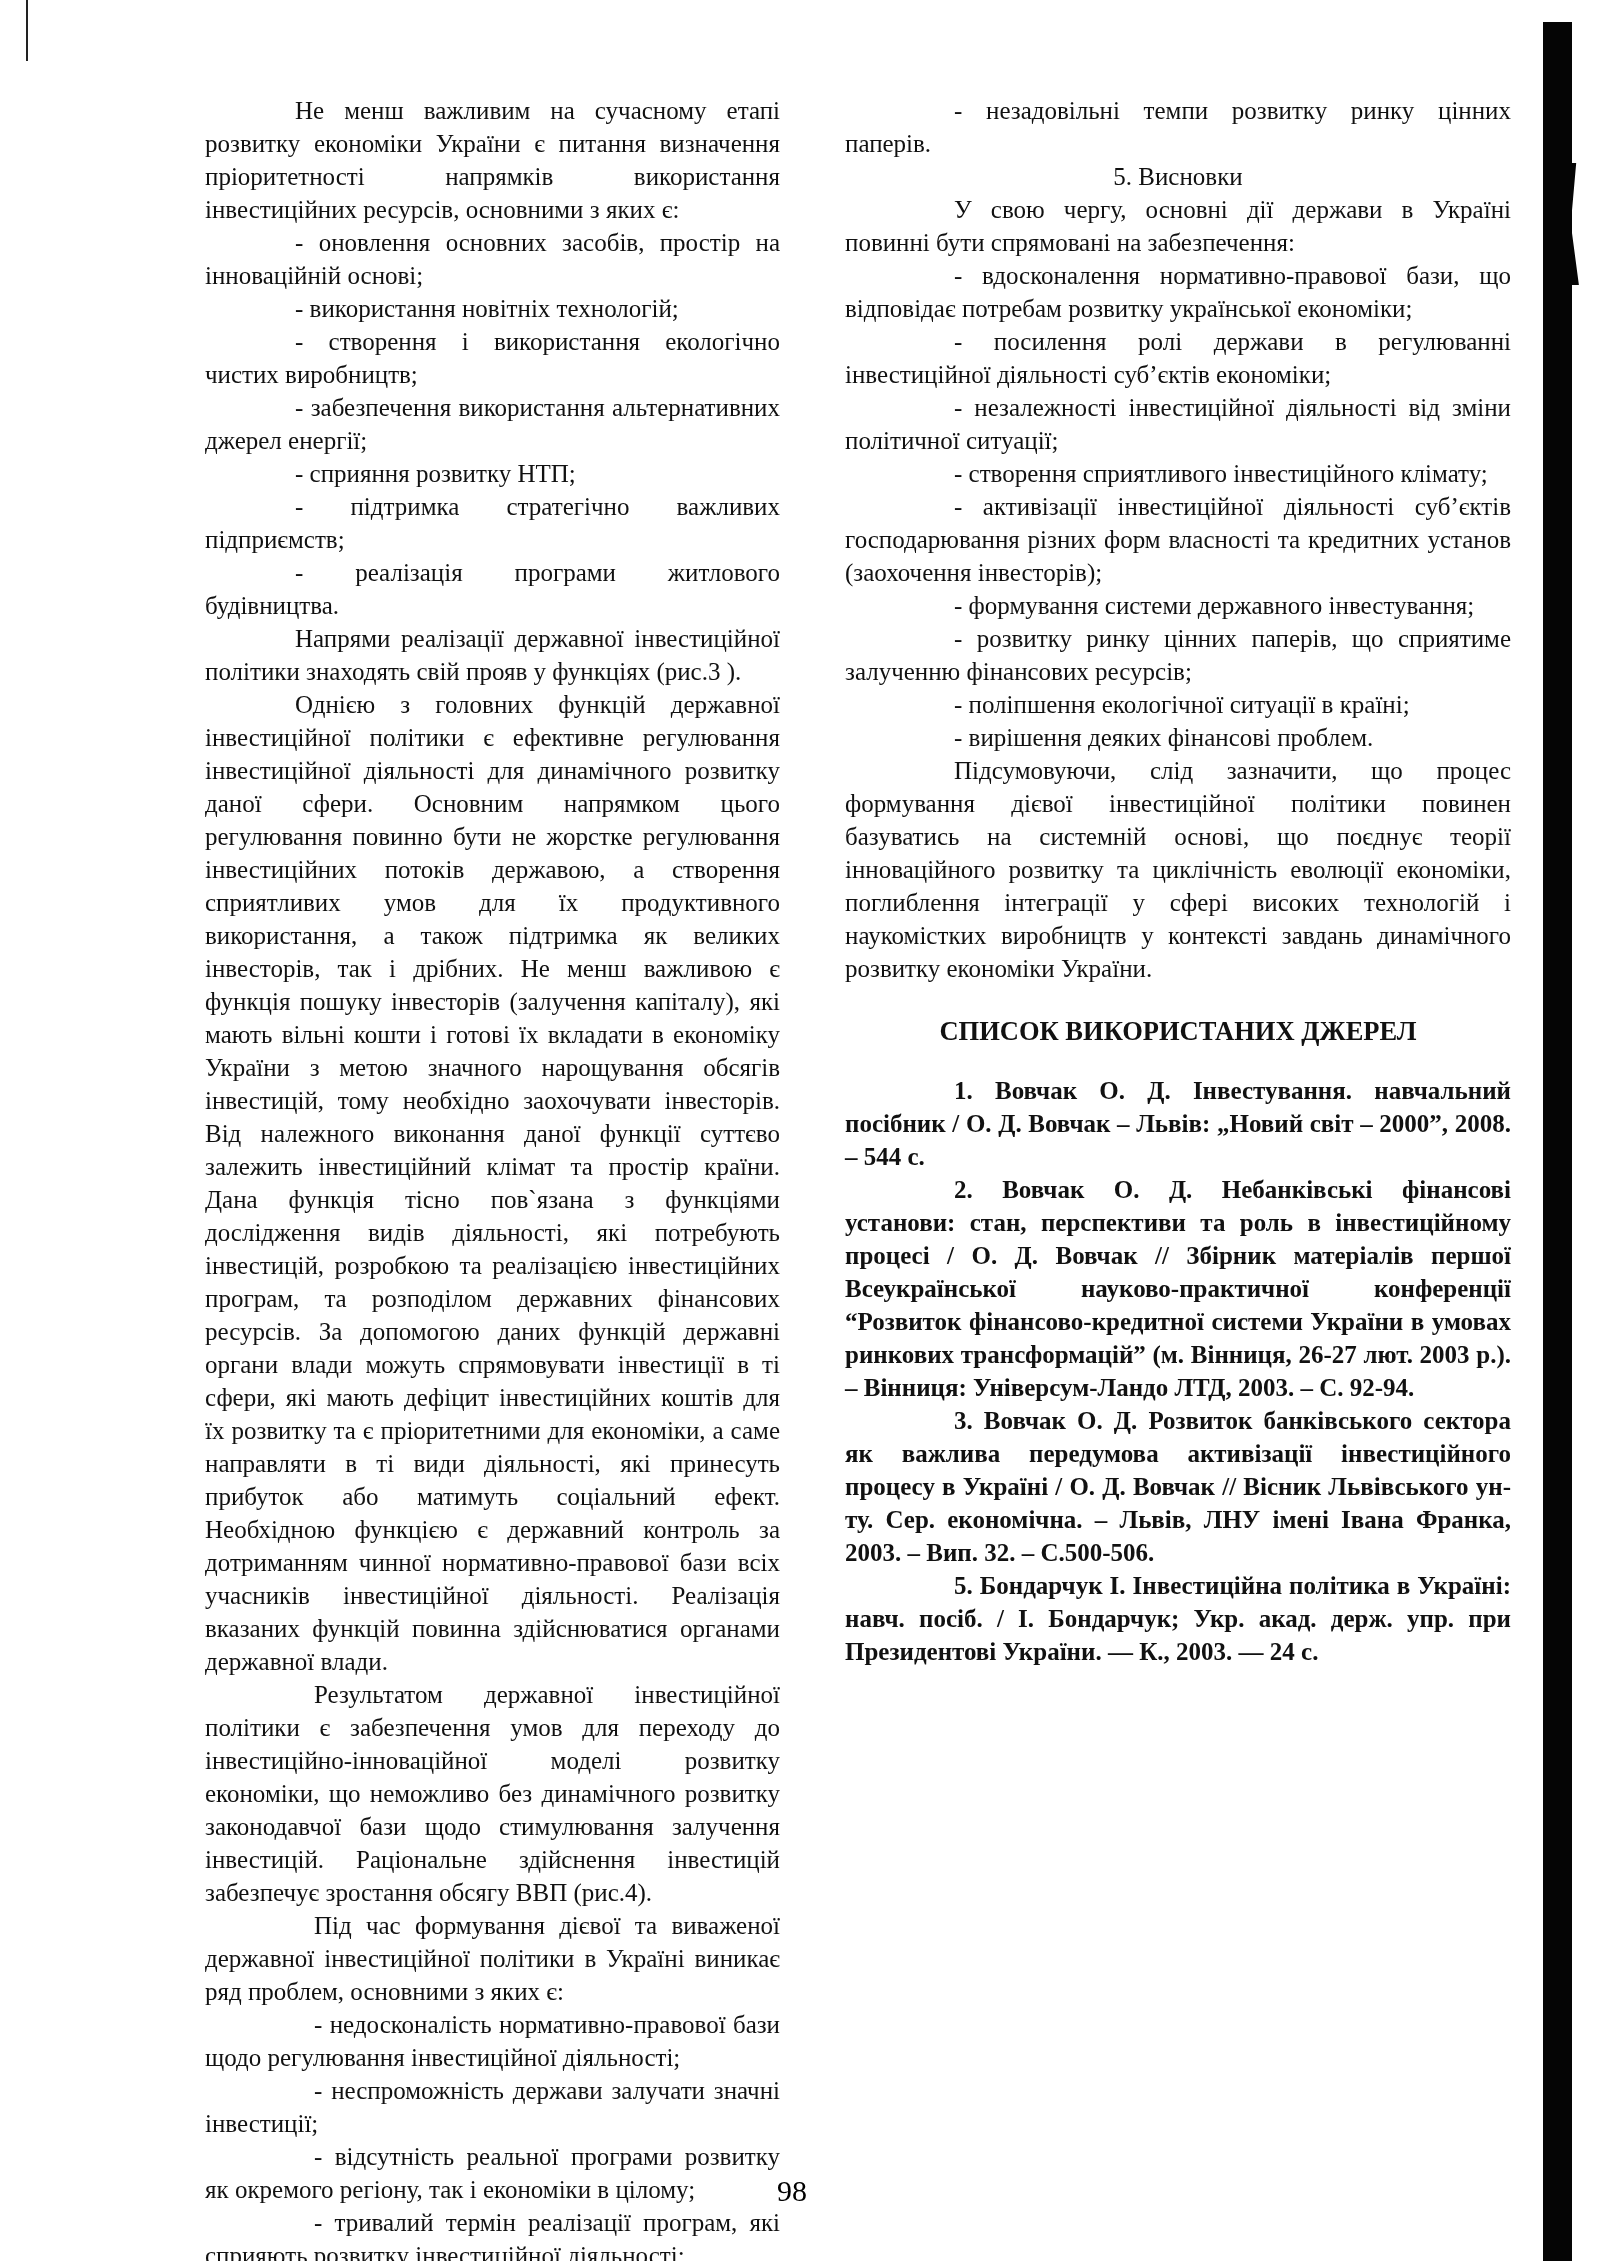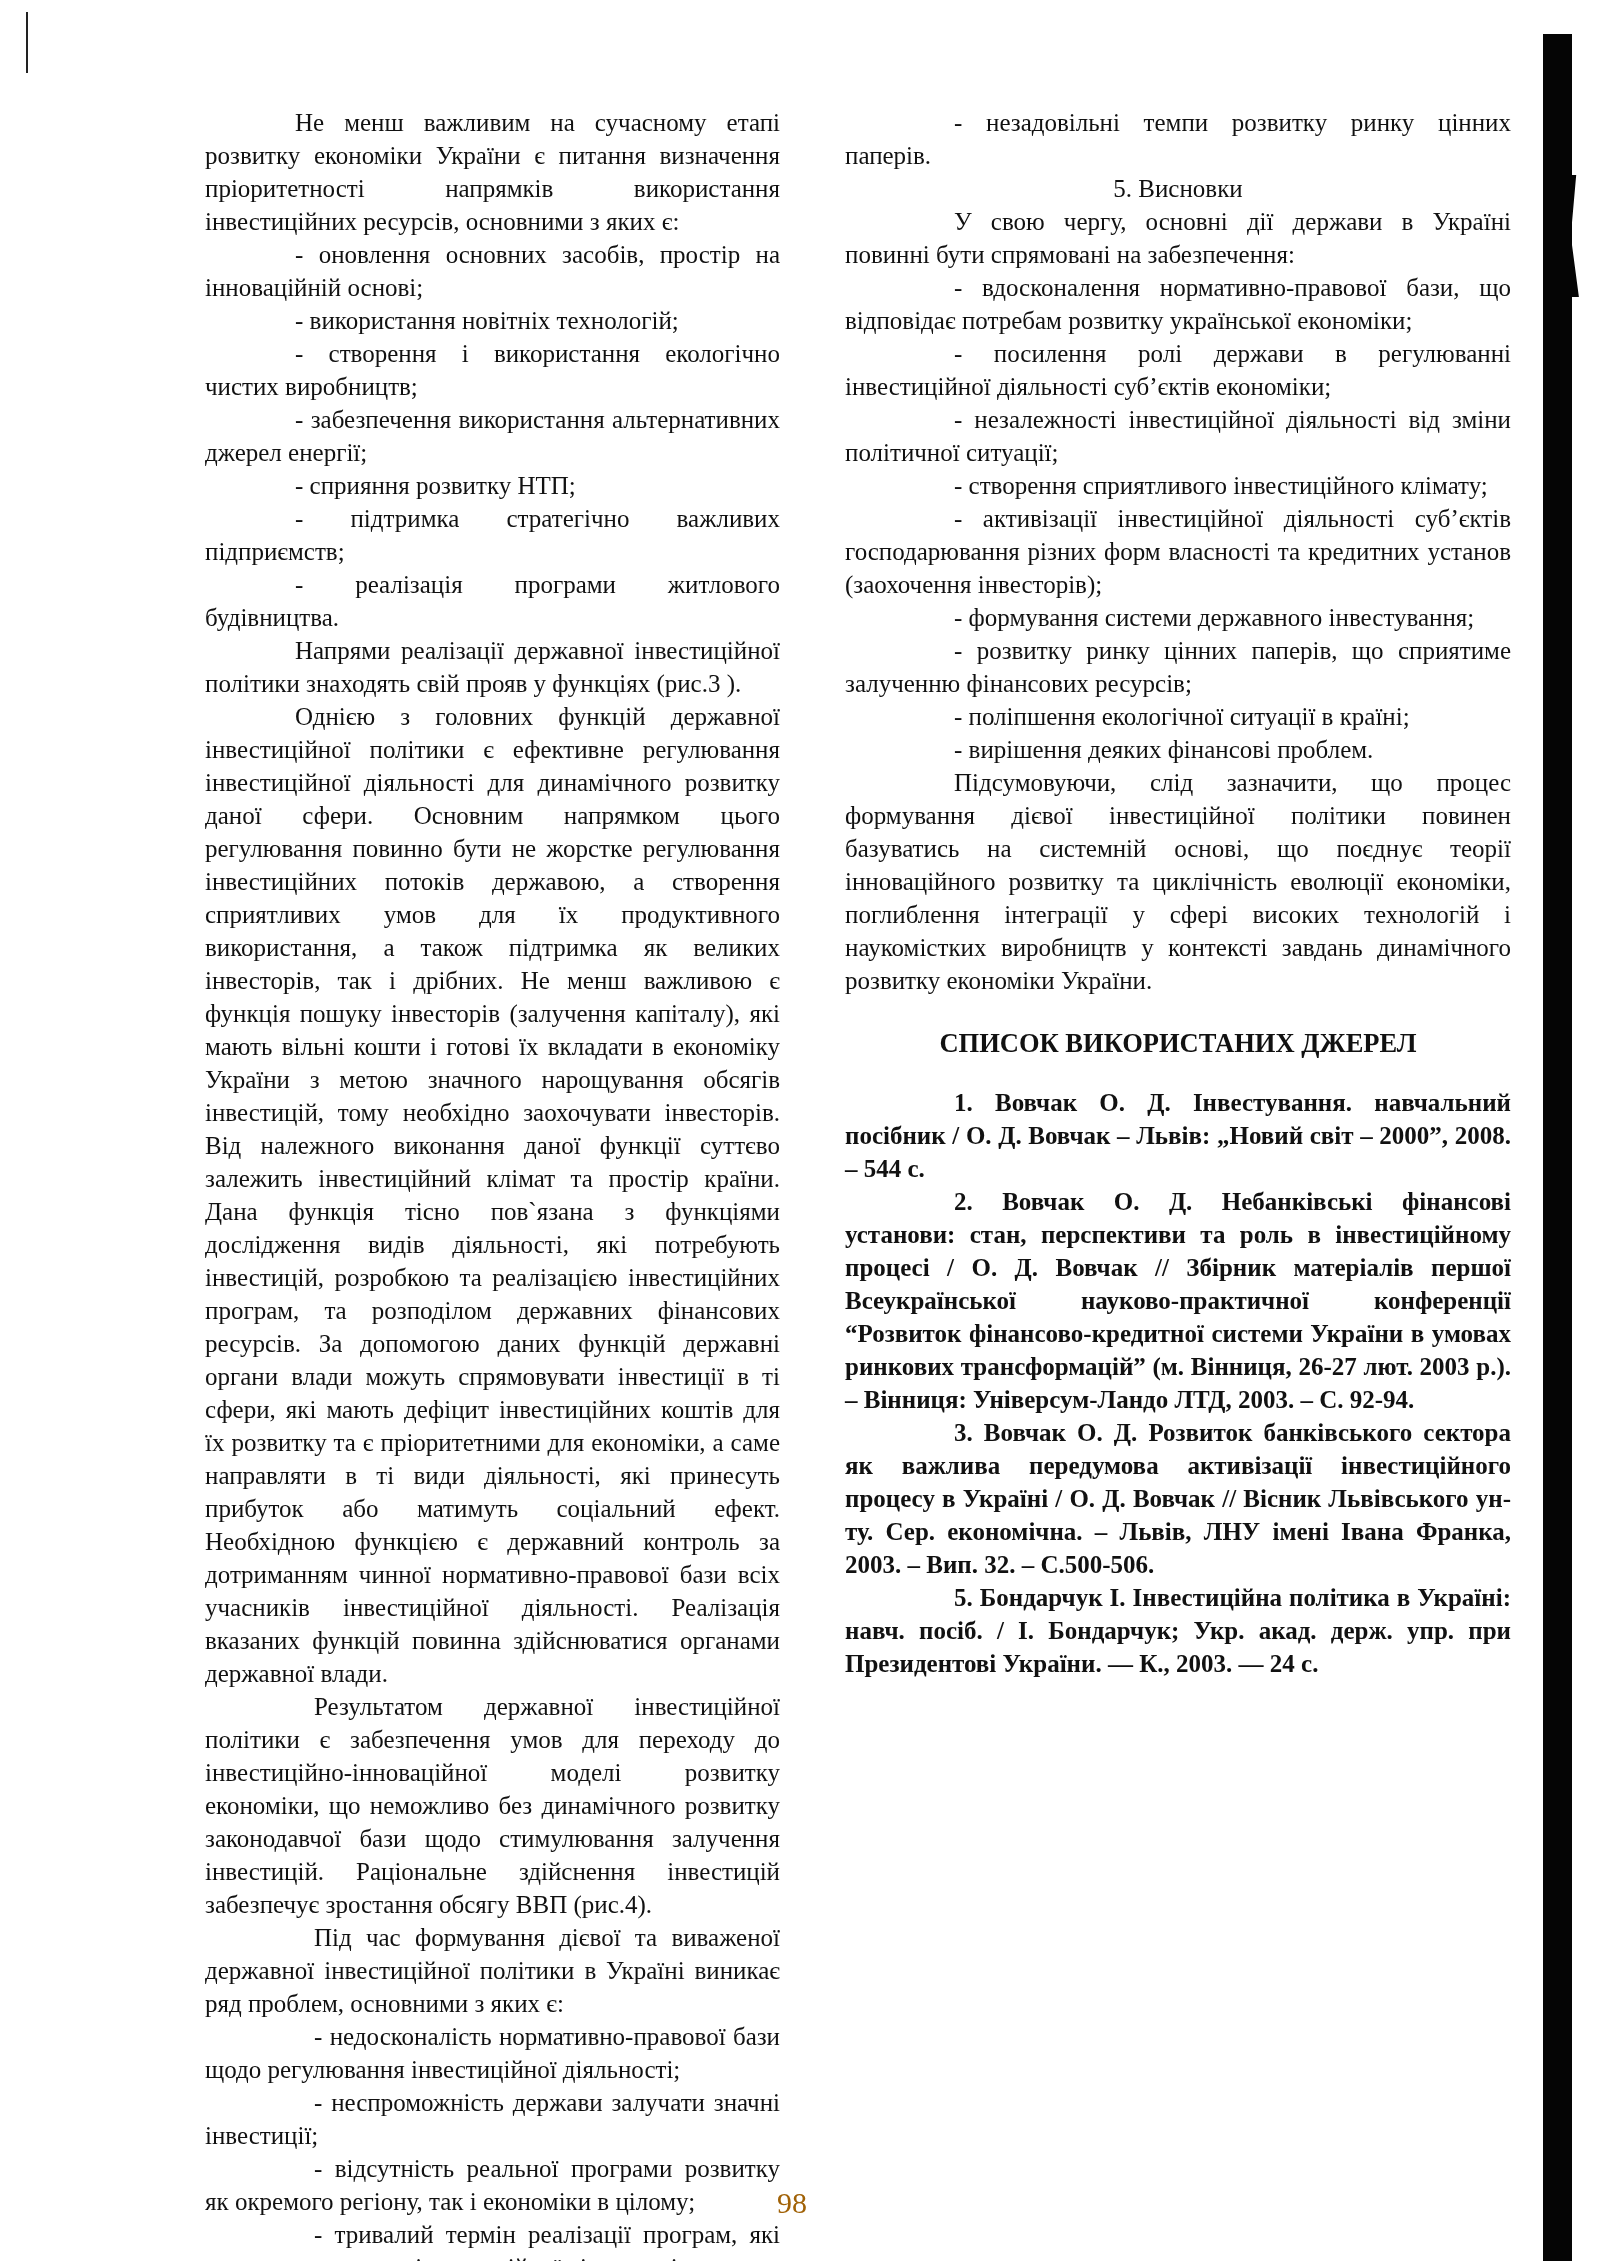--- a/index.html
+++ b/index.html
@@ -1,29 +1,29 @@
 <!DOCTYPE html>
 <html style="font-size:11px"><head>
 <meta charset="utf-8">
 <style>
   html, body { margin:0; padding:0; background:#ffffff; }
   body { width:1622px; height:2261px; position:relative; overflow:hidden; }
-  .page { position:absolute; left:0; top:0; width:1622px; height:1883px; background:#fff;margin-top:12px; }
+  .page { position:absolute; left:0; top:0; width:1622px; height:1883px; background:#fff; }
   .col { position:absolute; top:94px; font-family:"Liberation Serif","DejaVu Serif",serif; font-size:25px; line-height:33px; color:#111; text-align:justify; }
   .col-left { left:205px; width:575px; }
   .col-right { left:845px; width:666px; }
   .col p { margin:0; text-indent:0; }
   .col p.ind { text-indent:90px; }
   .col p.ind-l { text-indent:109px; }
   .col p.bullet { text-indent:90px; }
   .col-right p.bullet { text-indent:109px; }
   .col .heading { text-align:center; font-weight:normal; margin:0; }
   .col .heading-big { text-align:center; font-weight:bold; font-size:26.5px; margin:30px 0 26px 0; }
   .col .refs p { text-indent:109px;font-weight:bold; }
-  .page-number { position:absolute; left:777px; top:2174px; font-family:"Liberation Serif",serif; font-size:30px; color:#a16207; }
+  .page-number { position:absolute; left:777px; top:2174px; font-family:"Liberation Serif",serif; font-size:30px; color:#000000; }
   .scan-bar { position:absolute; left:1543px; top:22px; width:28.5px; height:2240px; background:#050505; }
   .scan-bar-notch1 { position:absolute; left:1560px; top:163px; width:27px; height:122px; background:#050505; clip-path:polygon(0 0,60% 0,40% 50%,70% 100%,0 100%); }
   .margin-line { position:absolute; left:26px; top:0; width:2px; height:61px; background:#222; }
 </style>
 </head>
 <body>
 
 <div class="page">
   <div class="margin-line"></div>
   <div class="scan-bar"></div>

